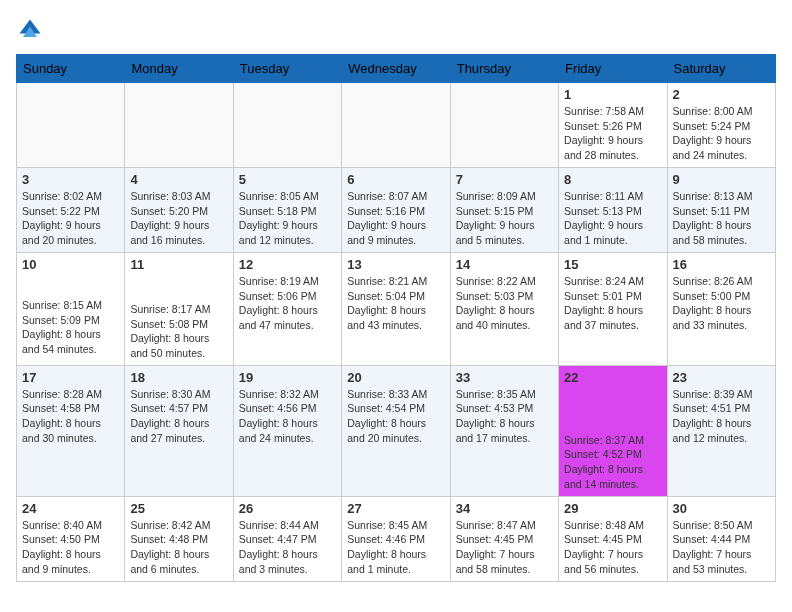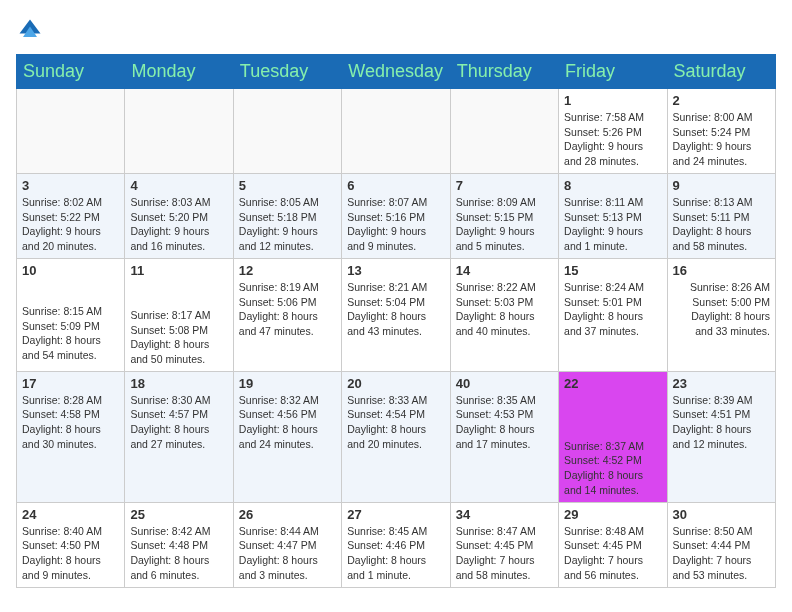--- a/index.html
+++ b/index.html
@@ -43,23 +43,23 @@
     .location {
       font-size: 16px;
       color: #555;
     }
     .calendar {
       width: 100%;
       border-collapse: collapse;
     }
     .calendar th {
       background: #1a6bb5;
-      color: #86efac;
+      color: #000000;
       padding: 6px 4px;
-      font-size: 18px;
+      font-size: 13px;
       font-weight: normal;
       border: 1px solid #1a6bb5;
       text-align: left;
       padding-left: 6px;
     }
     .calendar td {
       border: 1px solid #ccc;
       vertical-align: top;
       padding: 4px 5px;
       width: calc(100% / 7);
@@ -234,21 +234,21 @@
         </td>
         <td>
           <span class="day-number">15</span>
           <div class="day-info" style="white-space: pre-line;">Sunrise: 8:24 AM
 Sunset: 5:01 PM
 Daylight: 8 hours
 and 37 minutes.</div>
         </td>
         <td>
           <span class="day-number">16</span>
-          <div class="day-info" style="white-space: pre-line; text-align: right;">Sunrise: 8:26 AM
+          <div class="day-info" style="white-space: pre-line;">Sunrise: 8:26 AM
 Sunset: 5:00 PM
 Daylight: 8 hours
 and 33 minutes.</div>
         </td>
       </tr>
       <tr>
         <td style="background: rgb(240, 245, 251);">
           <span class="day-number">17</span>
           <div class="day-info" style="white-space: pre-line;">Sunrise: 8:28 AM
 Sunset: 4:58 PM
@@ -270,21 +270,21 @@
 and 24 minutes.</div>
         </td>
         <td style="background: rgb(240, 245, 251);">
           <span class="day-number">20</span>
           <div class="day-info" style="white-space: pre-line;">Sunrise: 8:33 AM
 Sunset: 4:54 PM
 Daylight: 8 hours
 and 20 minutes.</div>
         </td>
         <td style="background: rgb(240, 245, 251);">
-          <span class="day-number">40</span>
+          <span class="day-number">33</span>
           <div class="day-info" style="white-space: pre-line;">Sunrise: 8:35 AM
 Sunset: 4:53 PM
 Daylight: 8 hours
 and 17 minutes.</div>
         </td>
         <td style="background: #d946ef;">
           <span class="day-number">22</span>
           <div class="day-info" style="white-space: pre-line; margin-top: 48px;">Sunrise: 8:37 AM
 Sunset: 4:52 PM
 Daylight: 8 hours

